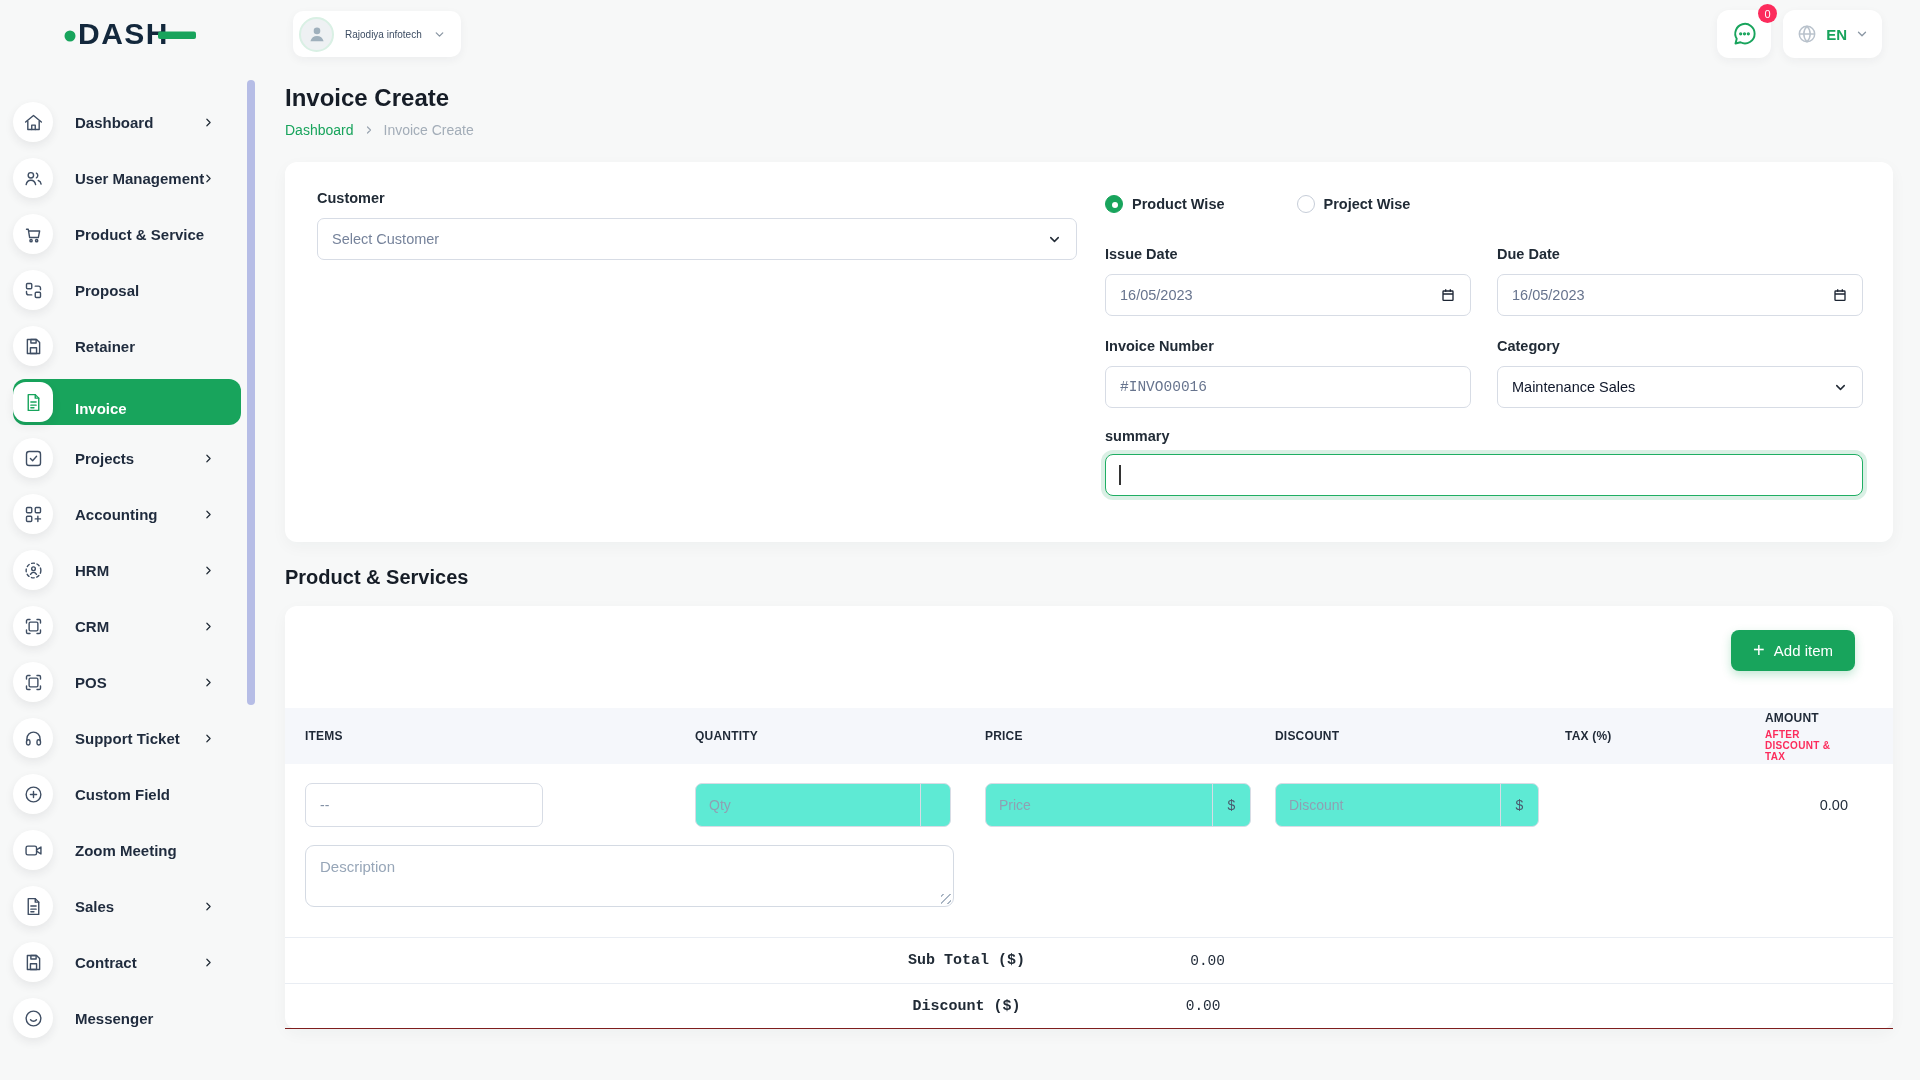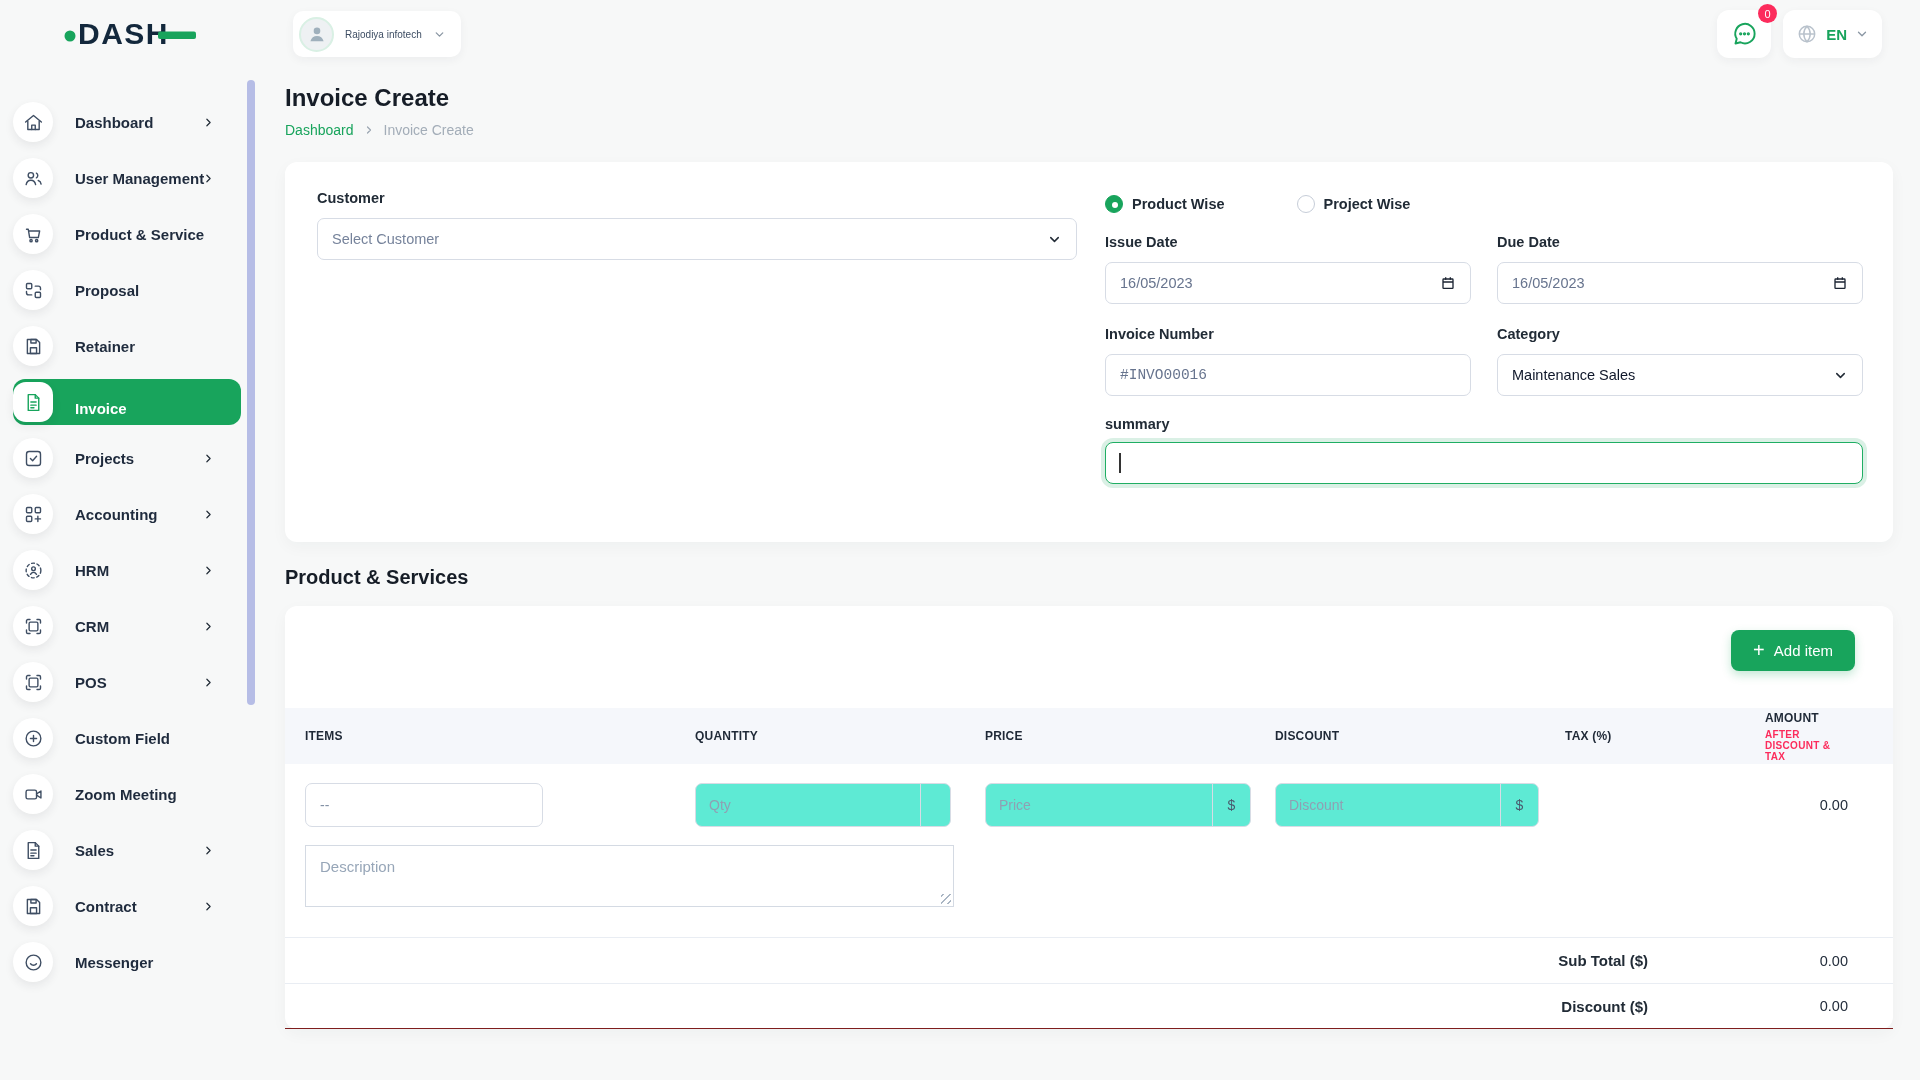--- a/index.html
+++ b/index.html
@@ -87,21 +87,21 @@
   }
   .select-box .sel-chev{color:#222b36;display:flex;}
   .radio-row{display:flex;gap:72px;align-items:center;margin-top:3px;height:22px;}
   .radio{display:flex;align-items:center;gap:9px;cursor:pointer;}
   .r-dot{width:18px;height:18px;border-radius:50%;border:1.5px solid #c6cdd8;background:#fff;position:relative;flex:0 0 18px;}
   .radio.checked .r-dot{background:var(--accent);border-color:var(--accent);}
   .radio.checked .r-dot:after{
     content:"";position:absolute;left:6px;top:6px;width:6px;height:6px;border-radius:50%;background:#fff;
   }
   .radio .r-label{font-size:14.5px;font-weight:600;color:var(--label);}
-  .two-col{display:grid;grid-template-columns:1fr 1fr;column-gap:26px;margin-top:19px;}
+  .two-col{display:grid;grid-template-columns:1fr 1fr;column-gap:26px;margin-top:31px;}
   .date-input{color:#67748e;cursor:text;}
   .cal-ico{color:#1c2533;display:flex;}
   .summary-wrap{margin-top:20px;}
   .summary-box{
     height:42px;border:1.5px solid #1fae63;border-radius:8px;background:#fff;
     box-shadow:0 0 0 4px rgba(24,164,92,.16);display:flex;align-items:center;padding:0 13px;
   }
   .caret{width:1.5px;height:20px;background:#333;animation:blink 1.1s step-end infinite;}
   @keyframes blink{50%{opacity:0;}}
   .section-title{font-size:20px;font-weight:700;color:#161d27;margin-top:24px;}
@@ -138,30 +138,30 @@
   .igroup .addon{
     border-left:1px solid var(--border);display:flex;align-items:center;justify-content:center;
     font-size:14px;color:#4a5a6d;flex:0 0 38px;
   }
   .igroup .addon.empty{flex:0 0 30px;}
   .g-qty{width:256px;}
   .g-price{width:266px;}
   .g-disc{width:264px;}
   .amt-cell{text-align:right;padding-right:45px;font-size:14.5px;color:#242e3c;padding-top:33px;}
   .desc-box{
-    position:relative;width:649px;height:62px;margin:18px 0 30px 20px;border:1px solid #d4dae3;border-radius:0;
+    position:relative;width:649px;height:62px;margin:18px 0 30px 20px;border:1px solid #d4dae3;border-radius:9px;
     padding:12px 14px;font-size:15px;color:#97a6b8;cursor:text;background:#fff;
   }
   .desc-box .grip{
     position:absolute;right:2px;bottom:2px;width:10px;height:10px;
     background:repeating-linear-gradient(-45deg,transparent 0 2px,#aab6c4 2px 3.2px,transparent 3.2px 5px);
   }
   .totals-row{
-    display:flex;justify-content:flex-end;align-items:center;height:46px;
-    border-top:1px solid #e9edf3;padding-right:45px;
+    display:flex;justify-content:center;align-items:center;height:46px;
+    border-top:1px solid #e9edf3;padding-right:45px;font-family:Liberation Mono, monospace;
   }
   .totals-row:last-child{border-bottom:1px solid #7f1d1d;}
   .t-label{font-weight:700;font-size:15px;color:var(--label);}
   .t-val{width:200px;text-align:right;font-size:14.5px;color:#242e3c;}
 </style>
 </head>
 <body>
 
 <div class="topbar">
   <div class="logo">
@@ -345,20 +345,35 @@
       </span>
     </div>
     <div class="s-item">
       <span class="s-ico">
         <svg width="21" height="21" viewBox="0 0 24 24" fill="none" stroke="currentColor" stroke-width="1.6" stroke-linecap="round" stroke-linejoin="round">
           <rect x="7" y="7" width="10" height="10" rx="1.5"></rect>
           <path d="M4 8V5.5A1.5 1.5 0 0 1 5.5 4H8M16 4h2.5A1.5 1.5 0 0 1 20 5.5V8M20 16v2.5a1.5 1.5 0 0 1-1.5 1.5H16M8 20H5.5A1.5 1.5 0 0 1 4 18.5V16"></path>
         </svg>
       </span>
       <span class="s-label">POS</span>
+      <span class="s-chev">
+        <svg width="13" height="13" viewBox="0 0 24 24" fill="none" stroke="currentColor" stroke-width="2.2" stroke-linecap="round" stroke-linejoin="round">
+          <path d="m9 6 6 6-6 6"></path>
+        </svg>
+      </span>
+    </div>
+    <div class="s-item">
+      <span class="s-ico">
+        <svg width="21" height="21" viewBox="0 0 24 24" fill="none" stroke="currentColor" stroke-width="1.6" stroke-linecap="round" stroke-linejoin="round">
+          <path d="M4.5 14.5v-2.3a7.5 7.5 0 0 1 15 0v2.3"></path>
+          <rect x="4" y="13.5" width="4" height="6" rx="2"></rect>
+          <rect x="16" y="13.5" width="4" height="6" rx="2"></rect>
+        </svg>
+      </span>
+      <span class="s-label">Support Ticket</span>
       <span class="s-chev">
         <svg width="13" height="13" viewBox="0 0 24 24" fill="none" stroke="currentColor" stroke-width="2.2" stroke-linecap="round" stroke-linejoin="round">
           <path d="m9 6 6 6-6 6"></path>
         </svg>
       </span>
     </div>
     <div class="s-item">
       <span class="s-ico">
         <svg width="21" height="21" viewBox="0 0 24 24" fill="none" stroke="currentColor" stroke-width="1.6" stroke-linecap="round" stroke-linejoin="round">
           <circle cx="12" cy="12" r="8.4"></circle>

